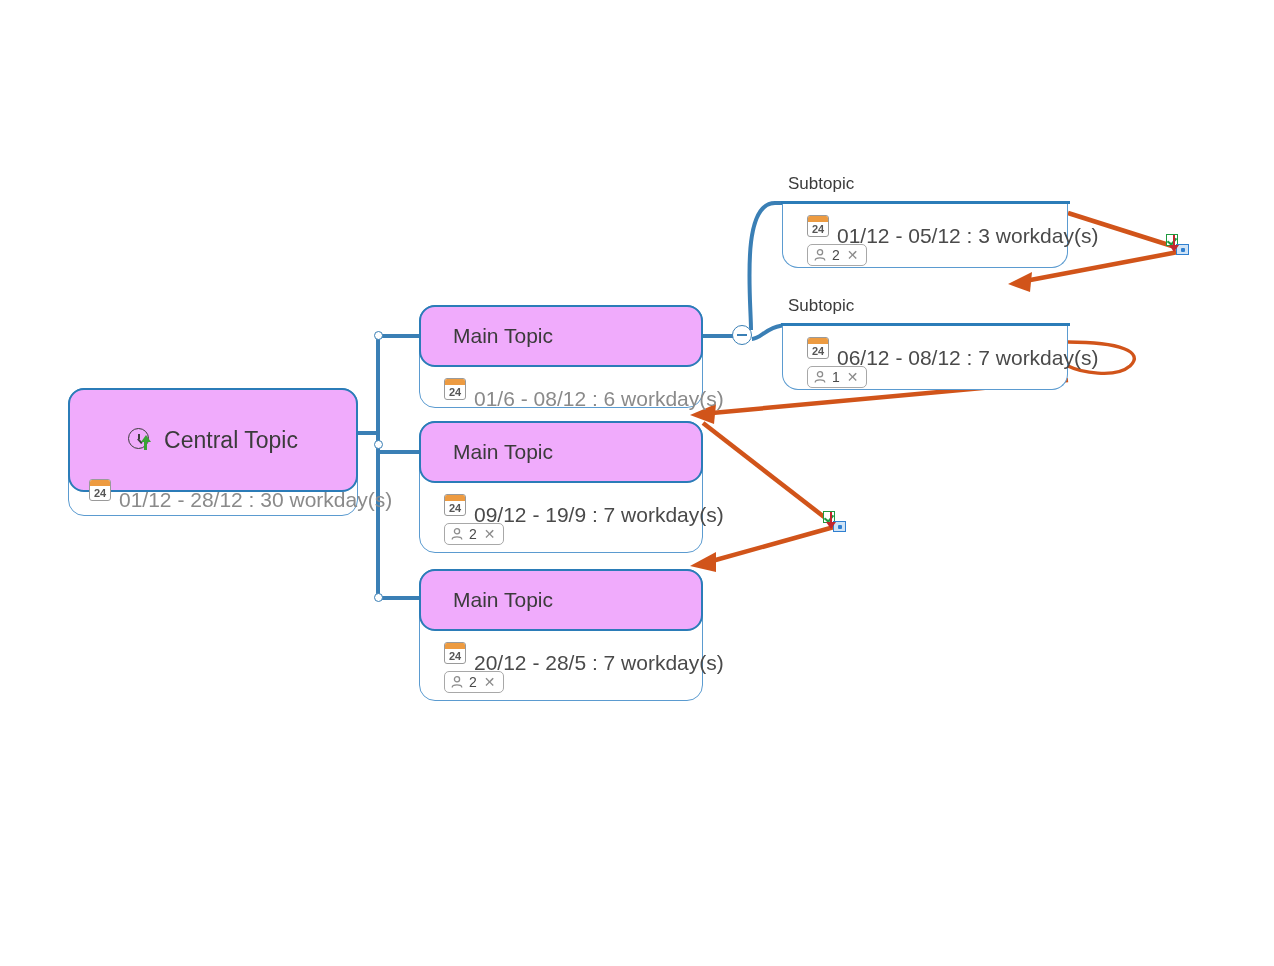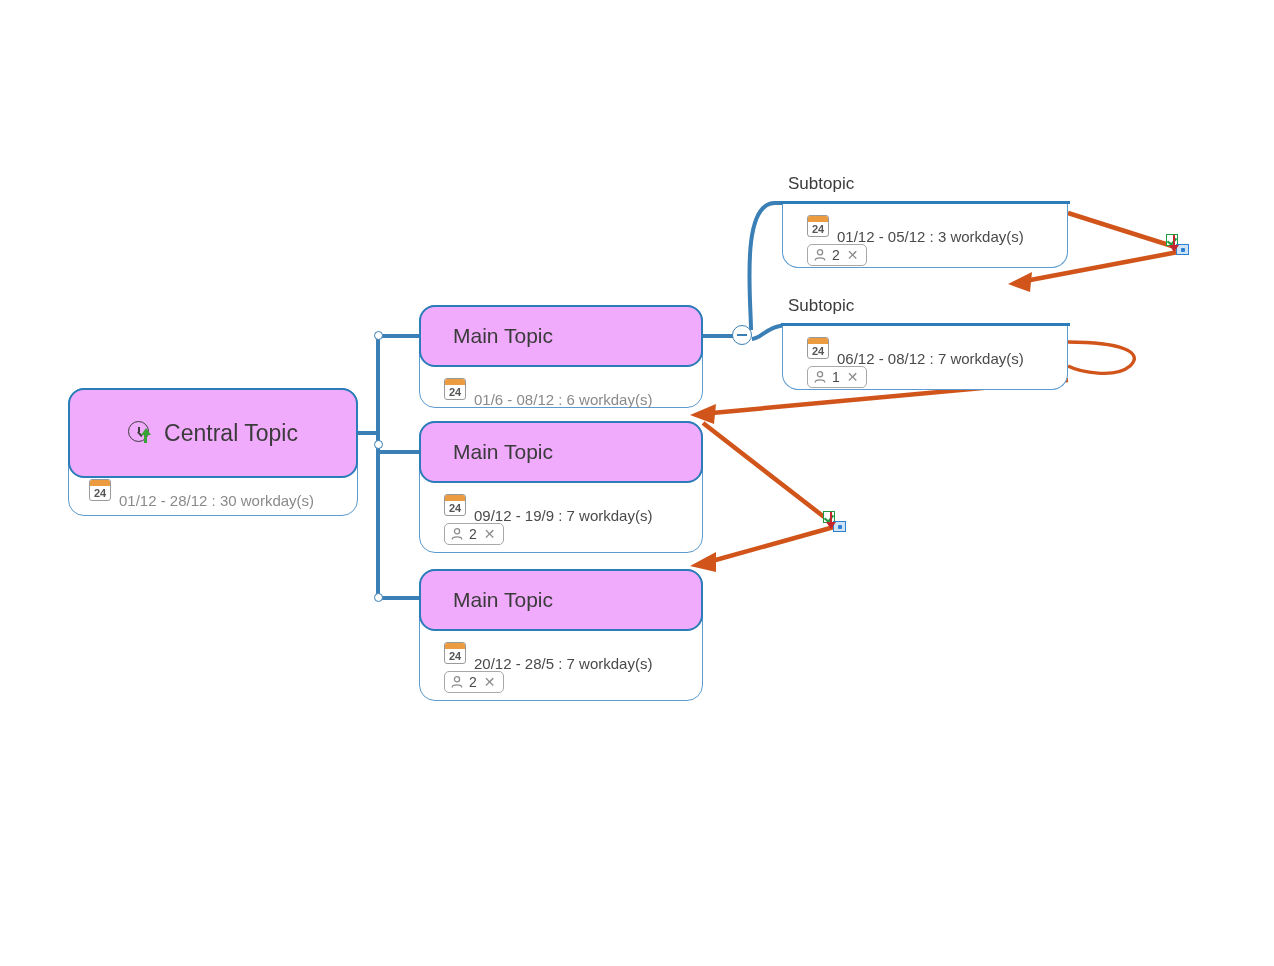--- a/index.html
+++ b/index.html
@@ -65,21 +65,21 @@
     padding: 0 0 0 24px;
   }
   .meta-row {
     display: flex;
     align-items: center;
     gap: 8px;
     height: 26px;
   }
   .meta-text {
     color: #4a4a4a;
-    font-size: 15px;
+    font-size: 21px;
     white-space: nowrap;
     margin-top: 20px;
   }
   .meta-text.muted { color: #8a8a8a; }
 
   
   .cal-icon {
     width: 20px; height: 20px;
     border: 1.4px solid #9a9a9a;
     border-radius: 3px;
@@ -332,21 +332,21 @@
   </svg>
 
   <div class="joint" style="left:374px; top:331px;"></div>
   <div class="joint" style="left:374px; top:440px;"></div>
   <div class="joint" style="left:374px; top:593px;"></div>
 
   <div class="collapse-btn" style="left:732px; top:325px;"></div>
 
   <div class="node" style="left:68px; top:388px; width:290px; height:128px;">
     <div class="node-outer">
-      <div class="node-title" style="width:290px; height:90px; justify-content:center; gap:12px;">
+      <div class="node-title" style="width:290px; height:104px; justify-content:center; gap:12px;">
         <span class="clock-icon">
           <span class="dial"></span>
             <span class="hand-h"></span>
             <span class="hand-m"></span>
           <span class="up-stem"></span>
             <span class="up-head"></span>
         </span>
         <span class="label" style="font-size:23px;">Central Topic</span>
       </div>
       <div class="node-body" style="top:88px; padding-left:20px;">

